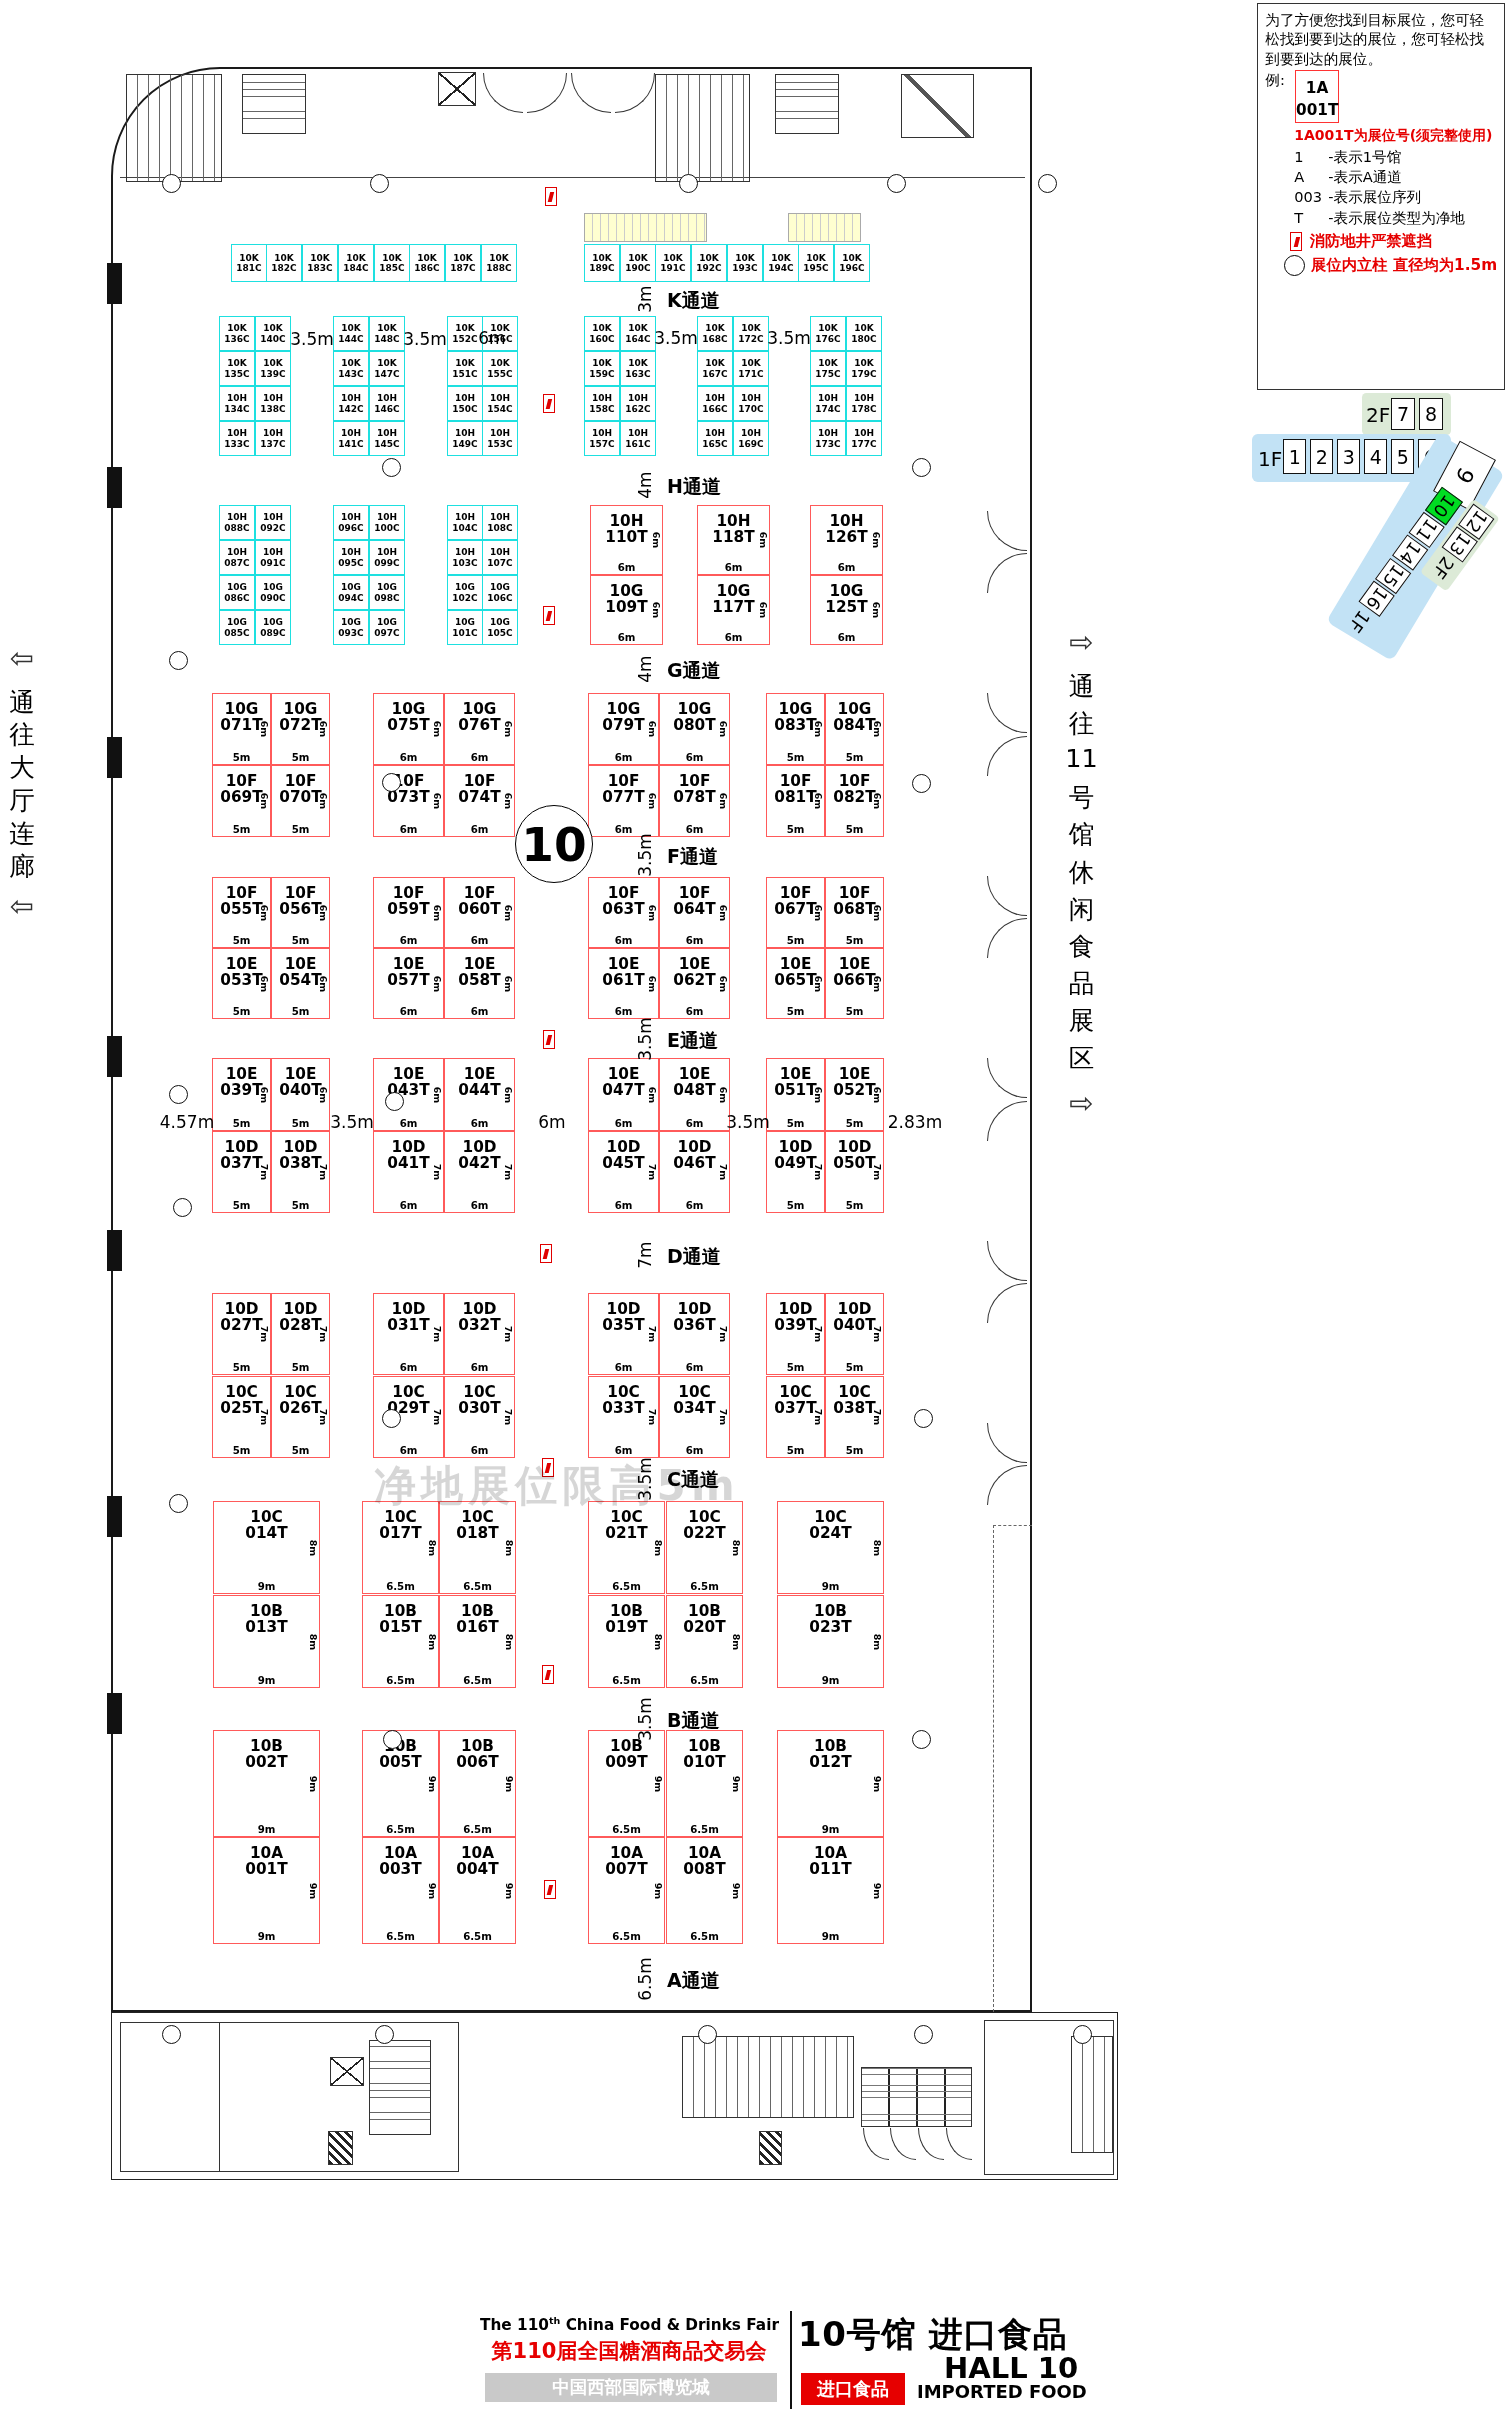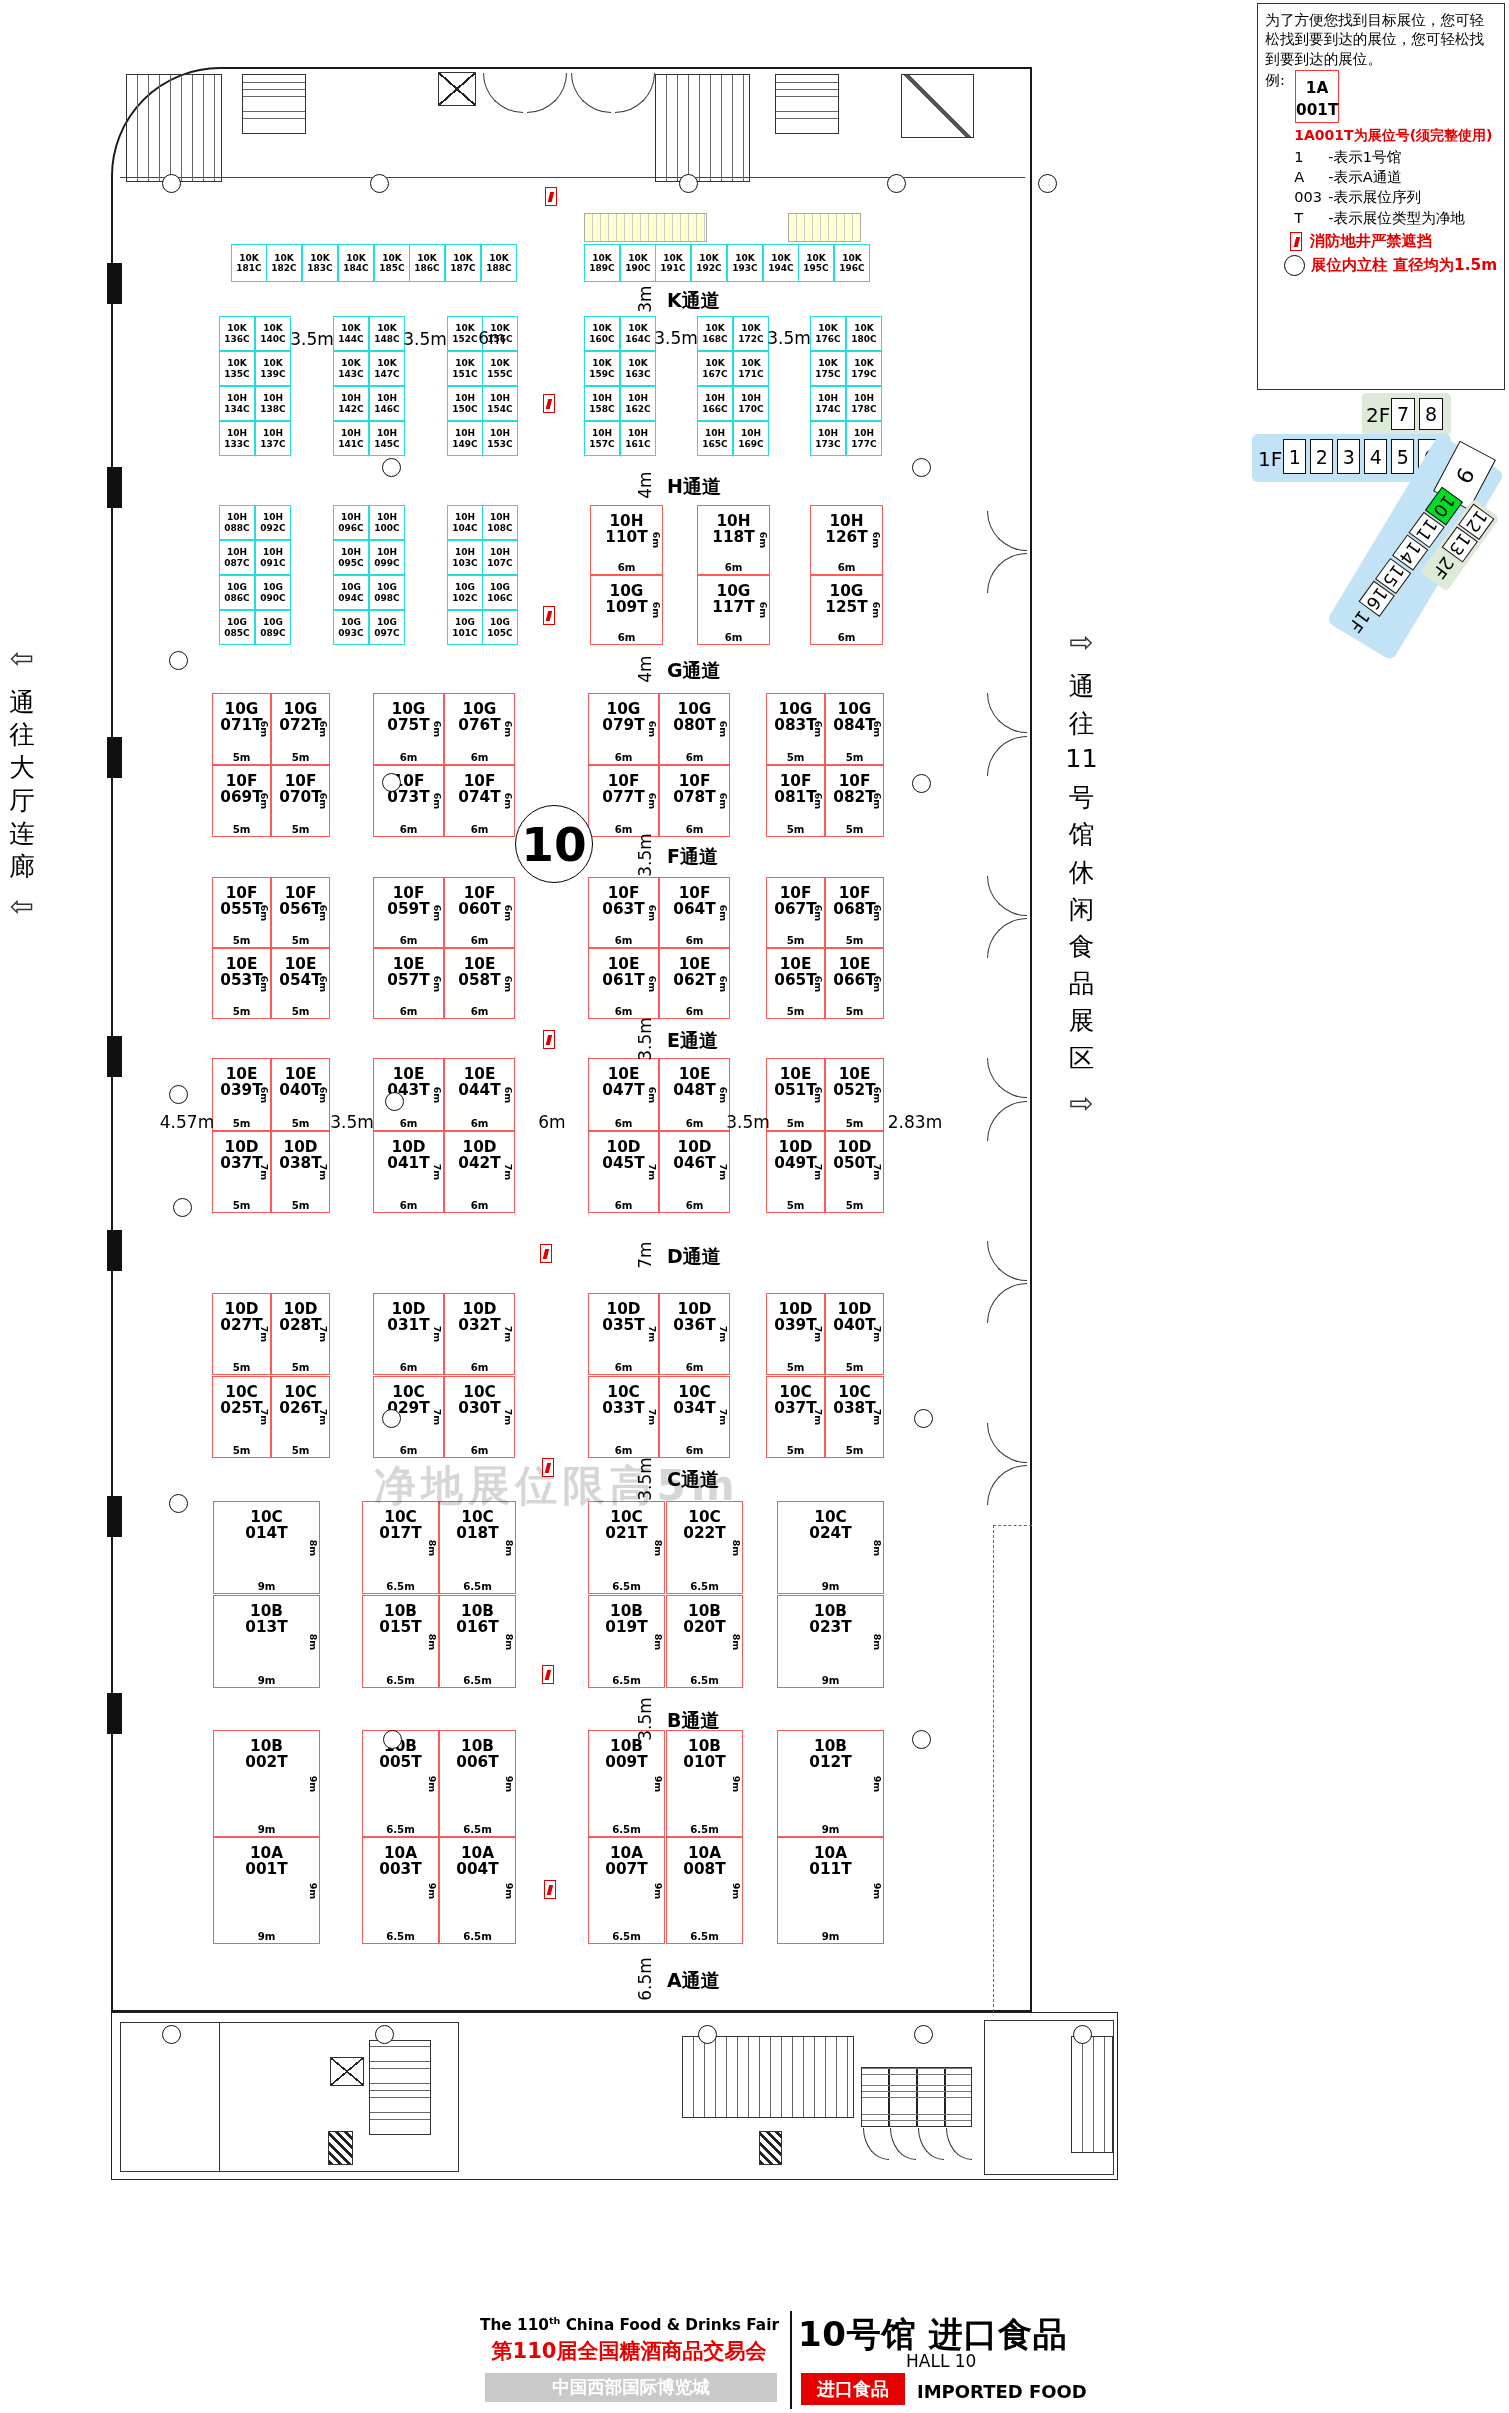--- a/index.html
+++ b/index.html
@@ -68,21 +68,21 @@
                justify-content:center;font-size:17.5px;}
   
   #tb-en{position:absolute;left:478px;top:2315px;width:303px;text-align:center;font-size:15.3px;font-weight:bold;}
   #tb-en sup{font-size:9.5px;}
   #tb-cn{position:absolute;left:474px;top:2337px;width:310px;text-align:center;font-size:21px;
          font-weight:bold;color:#e60000;white-space:nowrap;}
   #tb-venue{position:absolute;left:485px;top:2373px;width:292px;height:29px;background:#c9c9c9;
             color:#fff;font-size:17.5px;font-weight:bold;text-align:center;line-height:29px;}
   #tb-div{position:absolute;left:790px;top:2311px;width:2.2px;height:98px;background:#111;}
   #tb-hallcn{position:absolute;left:798px;top:2312px;font-size:34px;font-weight:bold;white-space:nowrap;letter-spacing:0.7px;}
-  #tb-hallen{position:absolute;left:906px;top:2351px;font-size:17px;font-weight:normal;}
+  #tb-hallen{position:absolute;left:944px;top:2351px;font-size:29px;font-weight:bold;}
   #tb-maplabel{position:absolute;left:801px;top:2373px;width:104px;height:32px;background:#e60000;color:#fff;
                font-size:18px;font-weight:bold;display:flex;align-items:center;justify-content:center;}
   #tb-suben{position:absolute;left:917px;top:2381px;font-size:18px;font-weight:bold;}
 </style>
 </head>
 <body>
 
 <div id="page">
 
   <div class="outline" style="left:111px;top:67px;width:921px;height:1945px;border-width:2.2px;border-color:#1a1a1a;border-top-left-radius:109px;"></div>

